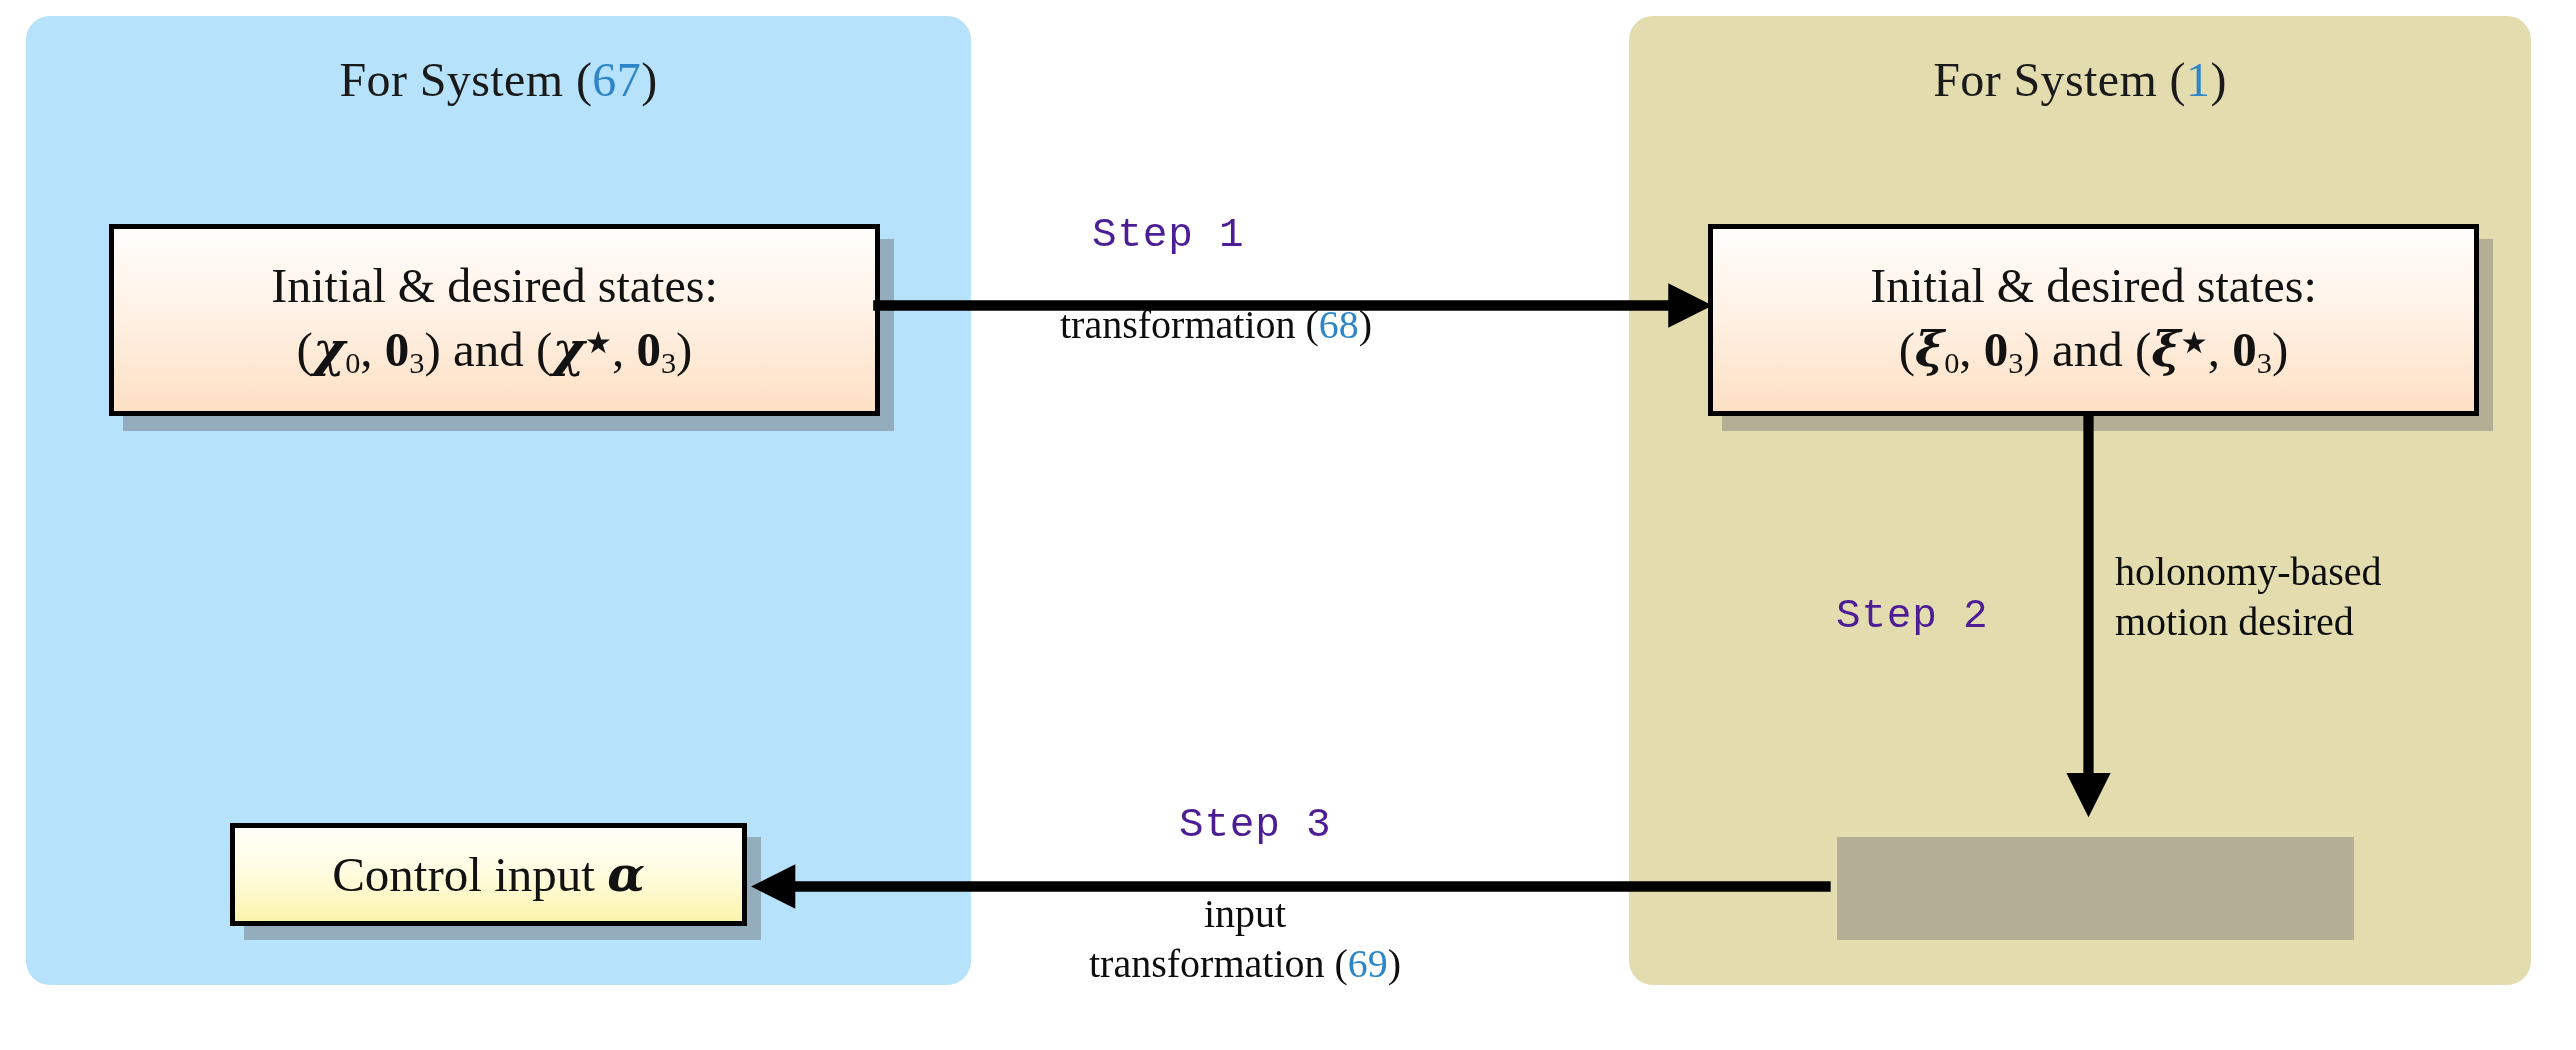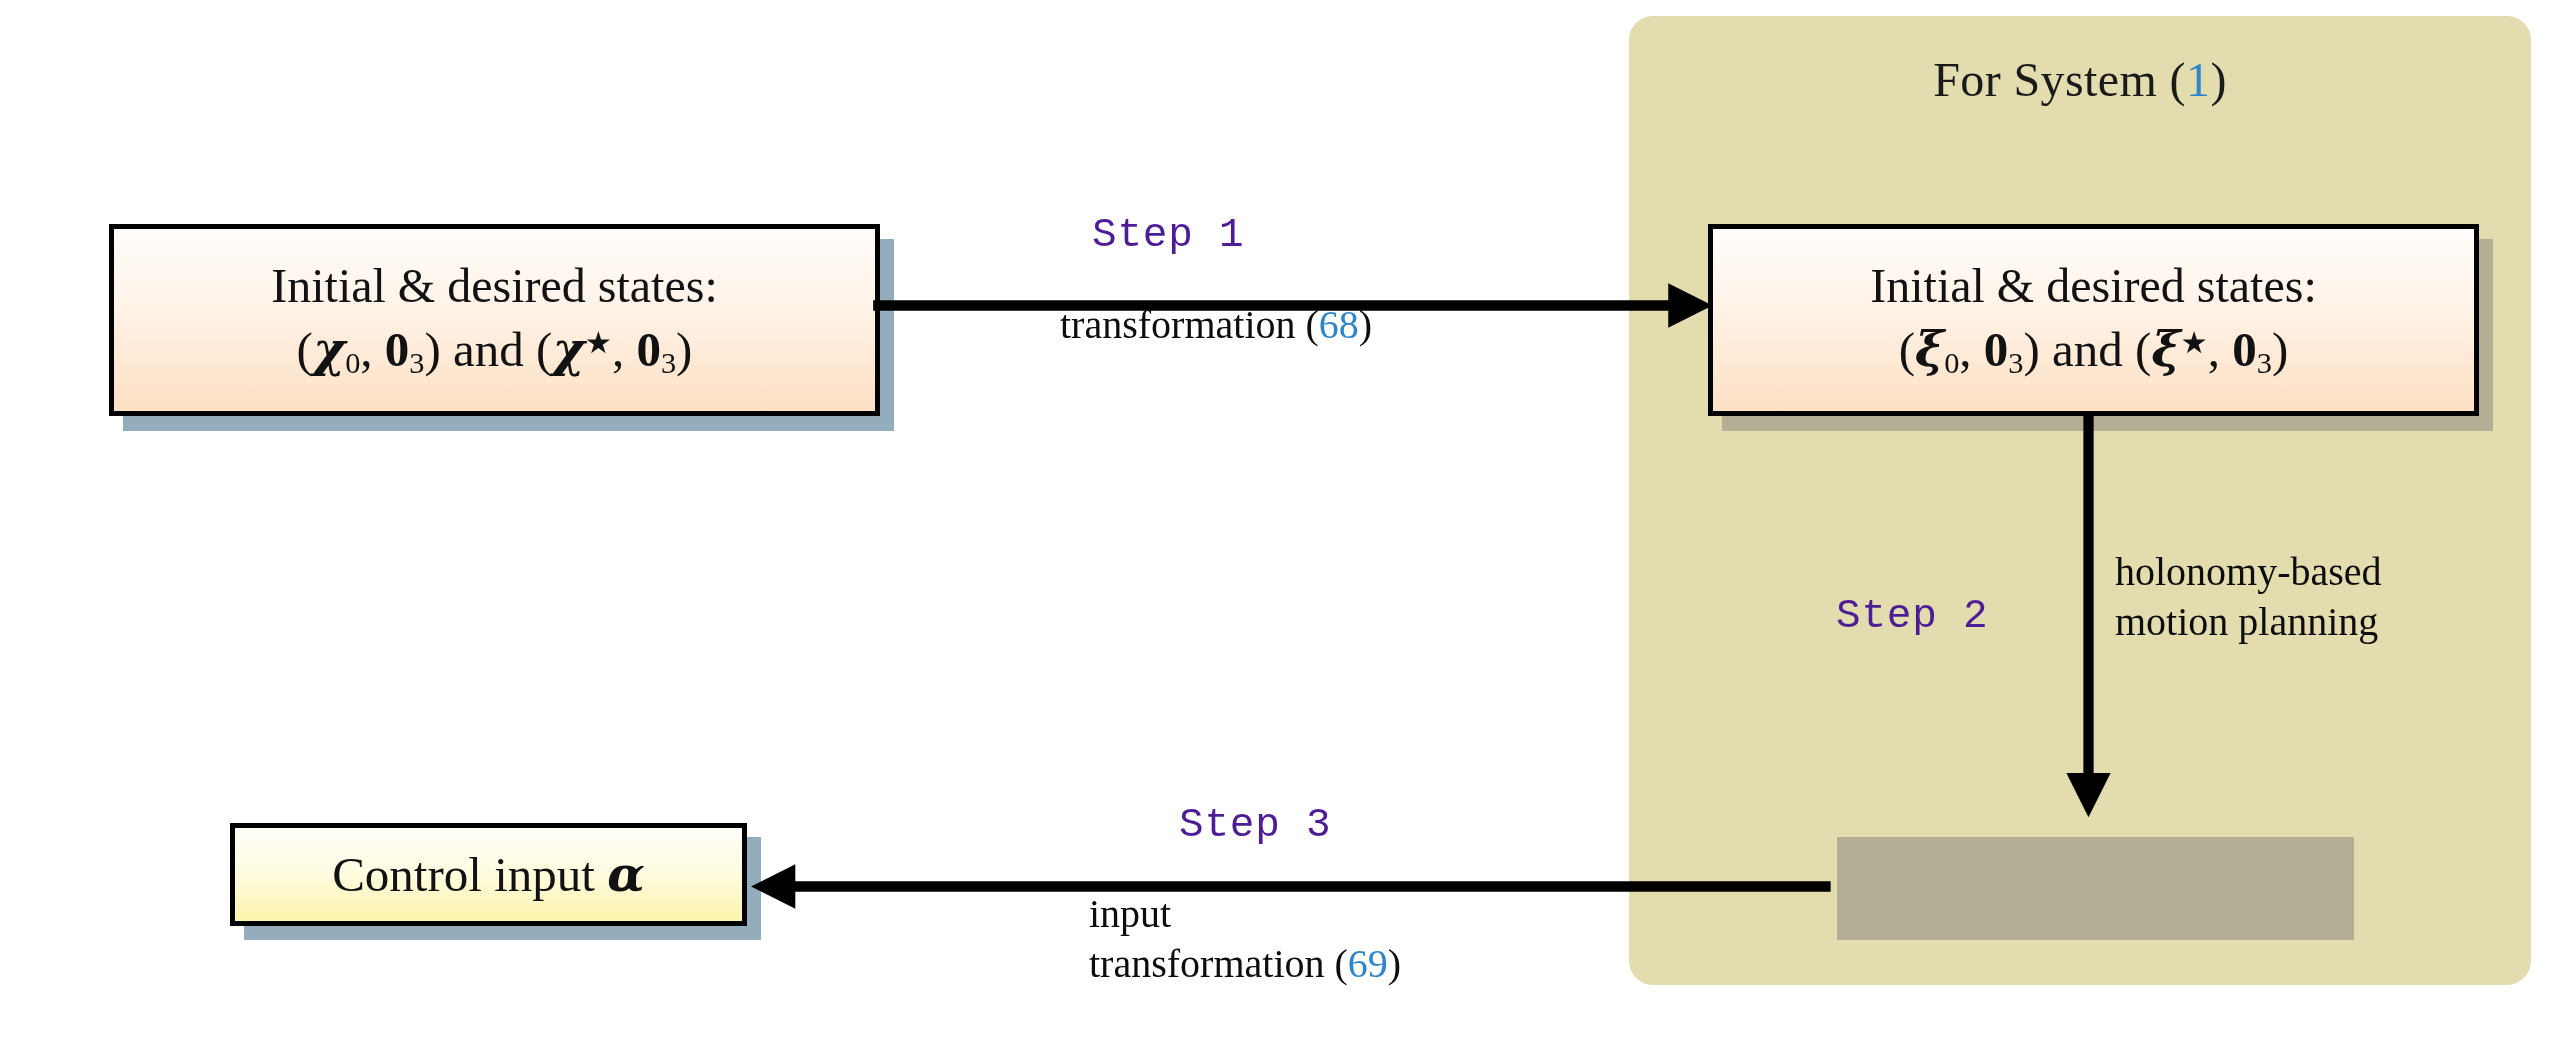--- a/index.html
+++ b/index.html
@@ -133,27 +133,30 @@
     font-size: 40px;
     color: #0d0d0d;
     line-height: 1.25;
     z-index: 7;
   }
   #step1-label { left: 1092px; top: 212px; }
   #step1-desc  { left: 1060px; top: 300px; text-align: left; }
   #step2-label { left: 1836px; top: 593px; }
   #step2-desc  { left: 2115px; top: 547px; text-align: left; }
   #step3-label { left: 1179px; top: 802px; }
-  #step3-desc  { left: 1089px; top: 889px; text-align: left; }
+  #step3-desc  { left: 1089px; top: 889px; text-align: center; }
 </style>
 </head>
 <body>
 
 <div id="canvas">
 
+  <div class="panel" id="panel-left">
+    <div class="panel-title"><span>For System (</span><span class="ref">67</span><span>)</span></div>
+  </div>
 
   <div class="panel" id="panel-right">
     <div class="panel-title"><span>For System (</span><span class="ref">1</span><span>)</span></div>
   </div>
 
   <div class="box-shadow" id="box-chi-sh"></div>
   <div class="box-shadow" id="box-xi-sh"></div>
   <div class="box-shadow" id="box-alpha-sh"></div>
   <div class="box-shadow" id="box-u-sh"></div>
 
@@ -199,21 +202,21 @@
   </svg>
 
   <div class="step-label" id="step1-label">Step 1</div>
   <div class="desc-label" id="step1-desc">
     <div><span>transformation (</span><span class="ref">68</span><span>)</span></div>
   </div>
 
   <div class="step-label" id="step2-label">Step 2</div>
   <div class="desc-label" id="step2-desc">
     <div>holonomy-based</div>
-    <div>motion planning</div>
+    <div>motion desired</div>
   </div>
 
   <div class="step-label" id="step3-label">Step 3</div>
   <div class="desc-label" id="step3-desc">
     <div>input</div>
     <div><span>transformation (</span><span class="ref">69</span><span>)</span></div>
   </div>
 
 </div>
 

